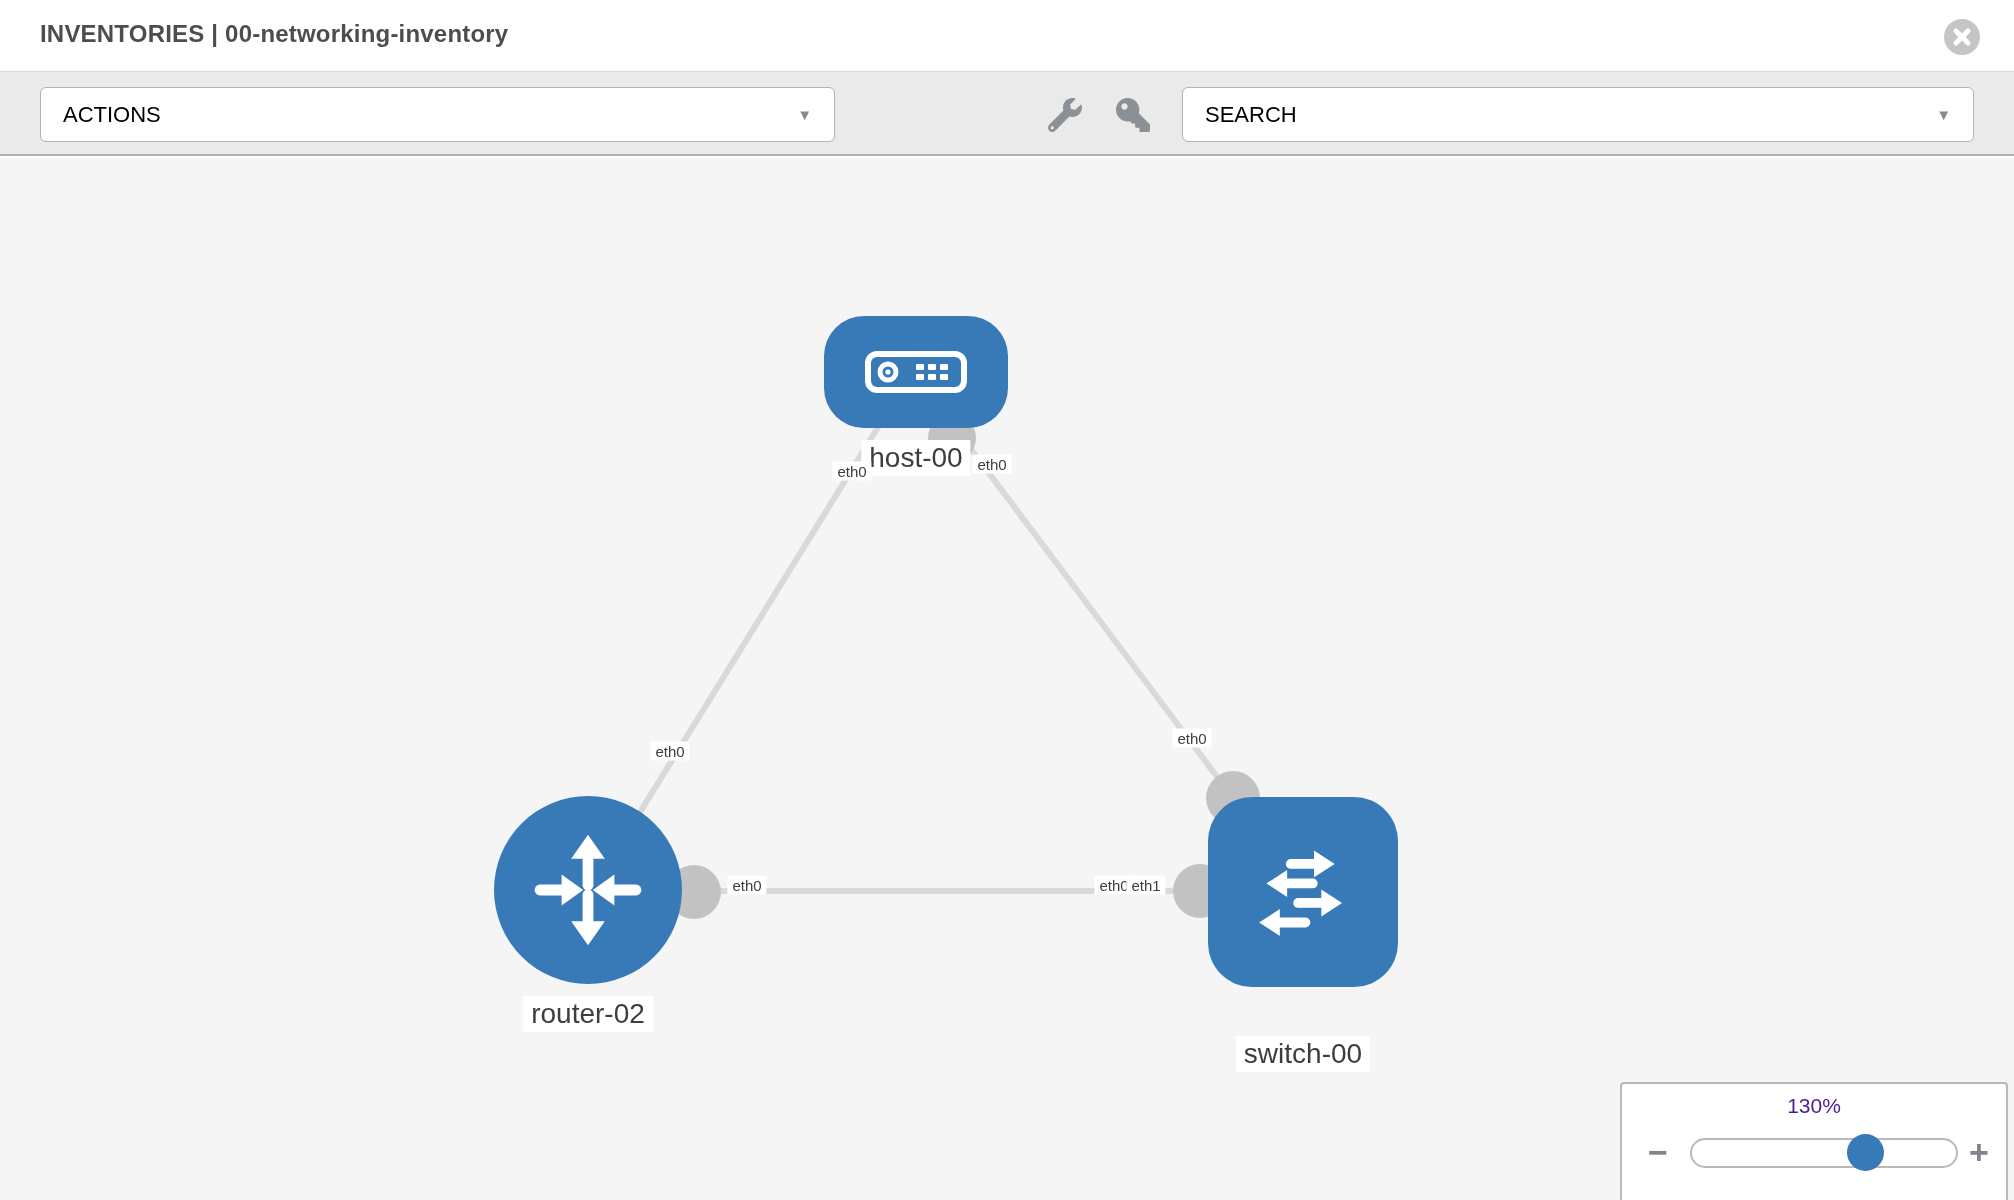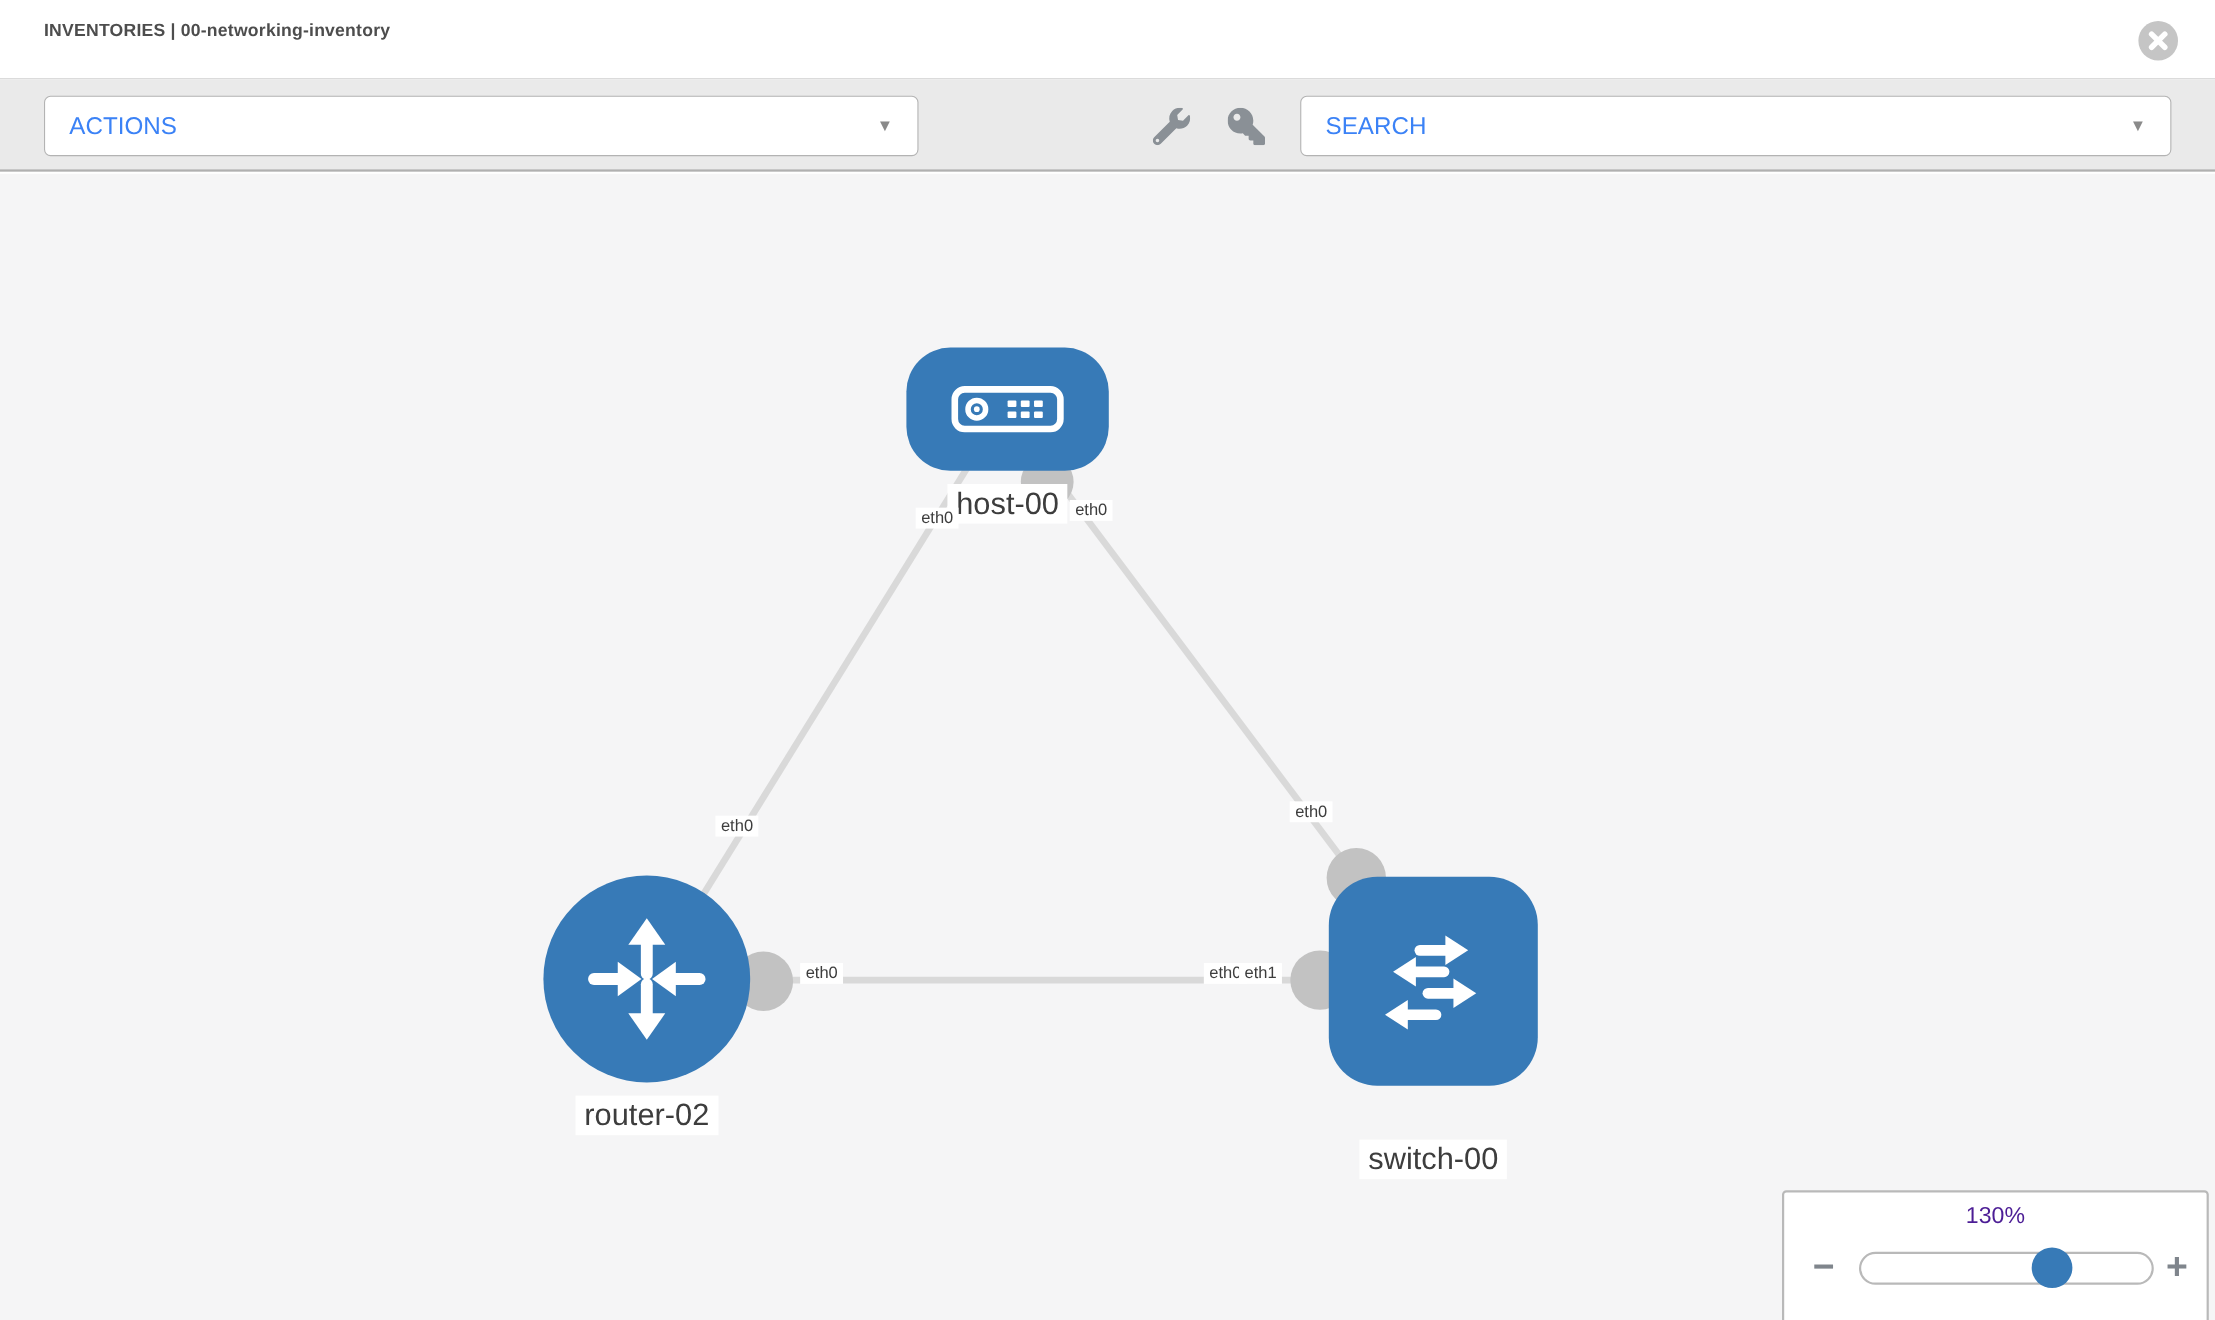--- a/index.html
+++ b/index.html
@@ -2,33 +2,33 @@
 <html><head>
 <meta charset="utf-8">
 <style>
   * { margin:0; padding:0; box-sizing:border-box; }
   html,body { width:2014px; height:1200px; overflow:hidden;
     font-family:"Liberation Sans","DejaVu Sans",sans-serif; background:#fff; }
 
   
   .header { position:absolute; left:0; top:0; width:2014px; height:72px;
     background:#ffffff; border-bottom:1px solid #d7d7d7; }
-  .header-title { position:absolute; left:40px; top:20px; font-size:16px;
+  .header-title { position:absolute; left:40px; top:20px; font-size:24px;
     font-weight:bold; color:#4d4d4d; letter-spacing:.2px; }
   .close-btn { position:absolute; right:34px; top:19px; width:36px; height:36px;
     border-radius:50%; background:#c5c5c5; display:flex; align-items:center;
     justify-content:center; cursor:pointer; }
 
   
   .toolbar { position:absolute; left:0; top:72px; width:2014px; height:84px;
     background:#eaeaea; border-bottom:2px solid #b0b0b0; }
   .select-box { position:absolute; top:15px; height:55px; background:#fff;
     border:1px solid #b3b3b3; border-radius:6px; display:flex;
     align-items:center; padding:0 22px; }
-  .select-box .sel-label { font-size:22px; color:#3b82f6; flex:1; }
+  .select-box .sel-label { font-size:22px; color:#000000; flex:1; }
   .select-box .caret { font-size:15px; color:#8a8a8a; }
   .actions-box { left:40px; width:795px; }
   .search-box  { left:1182px; width:792px; }
   .tool-icon { position:absolute; top:26px; width:34px; height:34px; cursor:pointer; }
   .tool-icon svg { width:100%; height:100%; fill:#8a9096; }
   .wrench { left:1048px; } .key { left:1116px; }
 
   
   .canvas { position:absolute; left:0; top:158px; width:2014px; height:1042px;
     background:#f5f5f6; overflow:hidden; }

